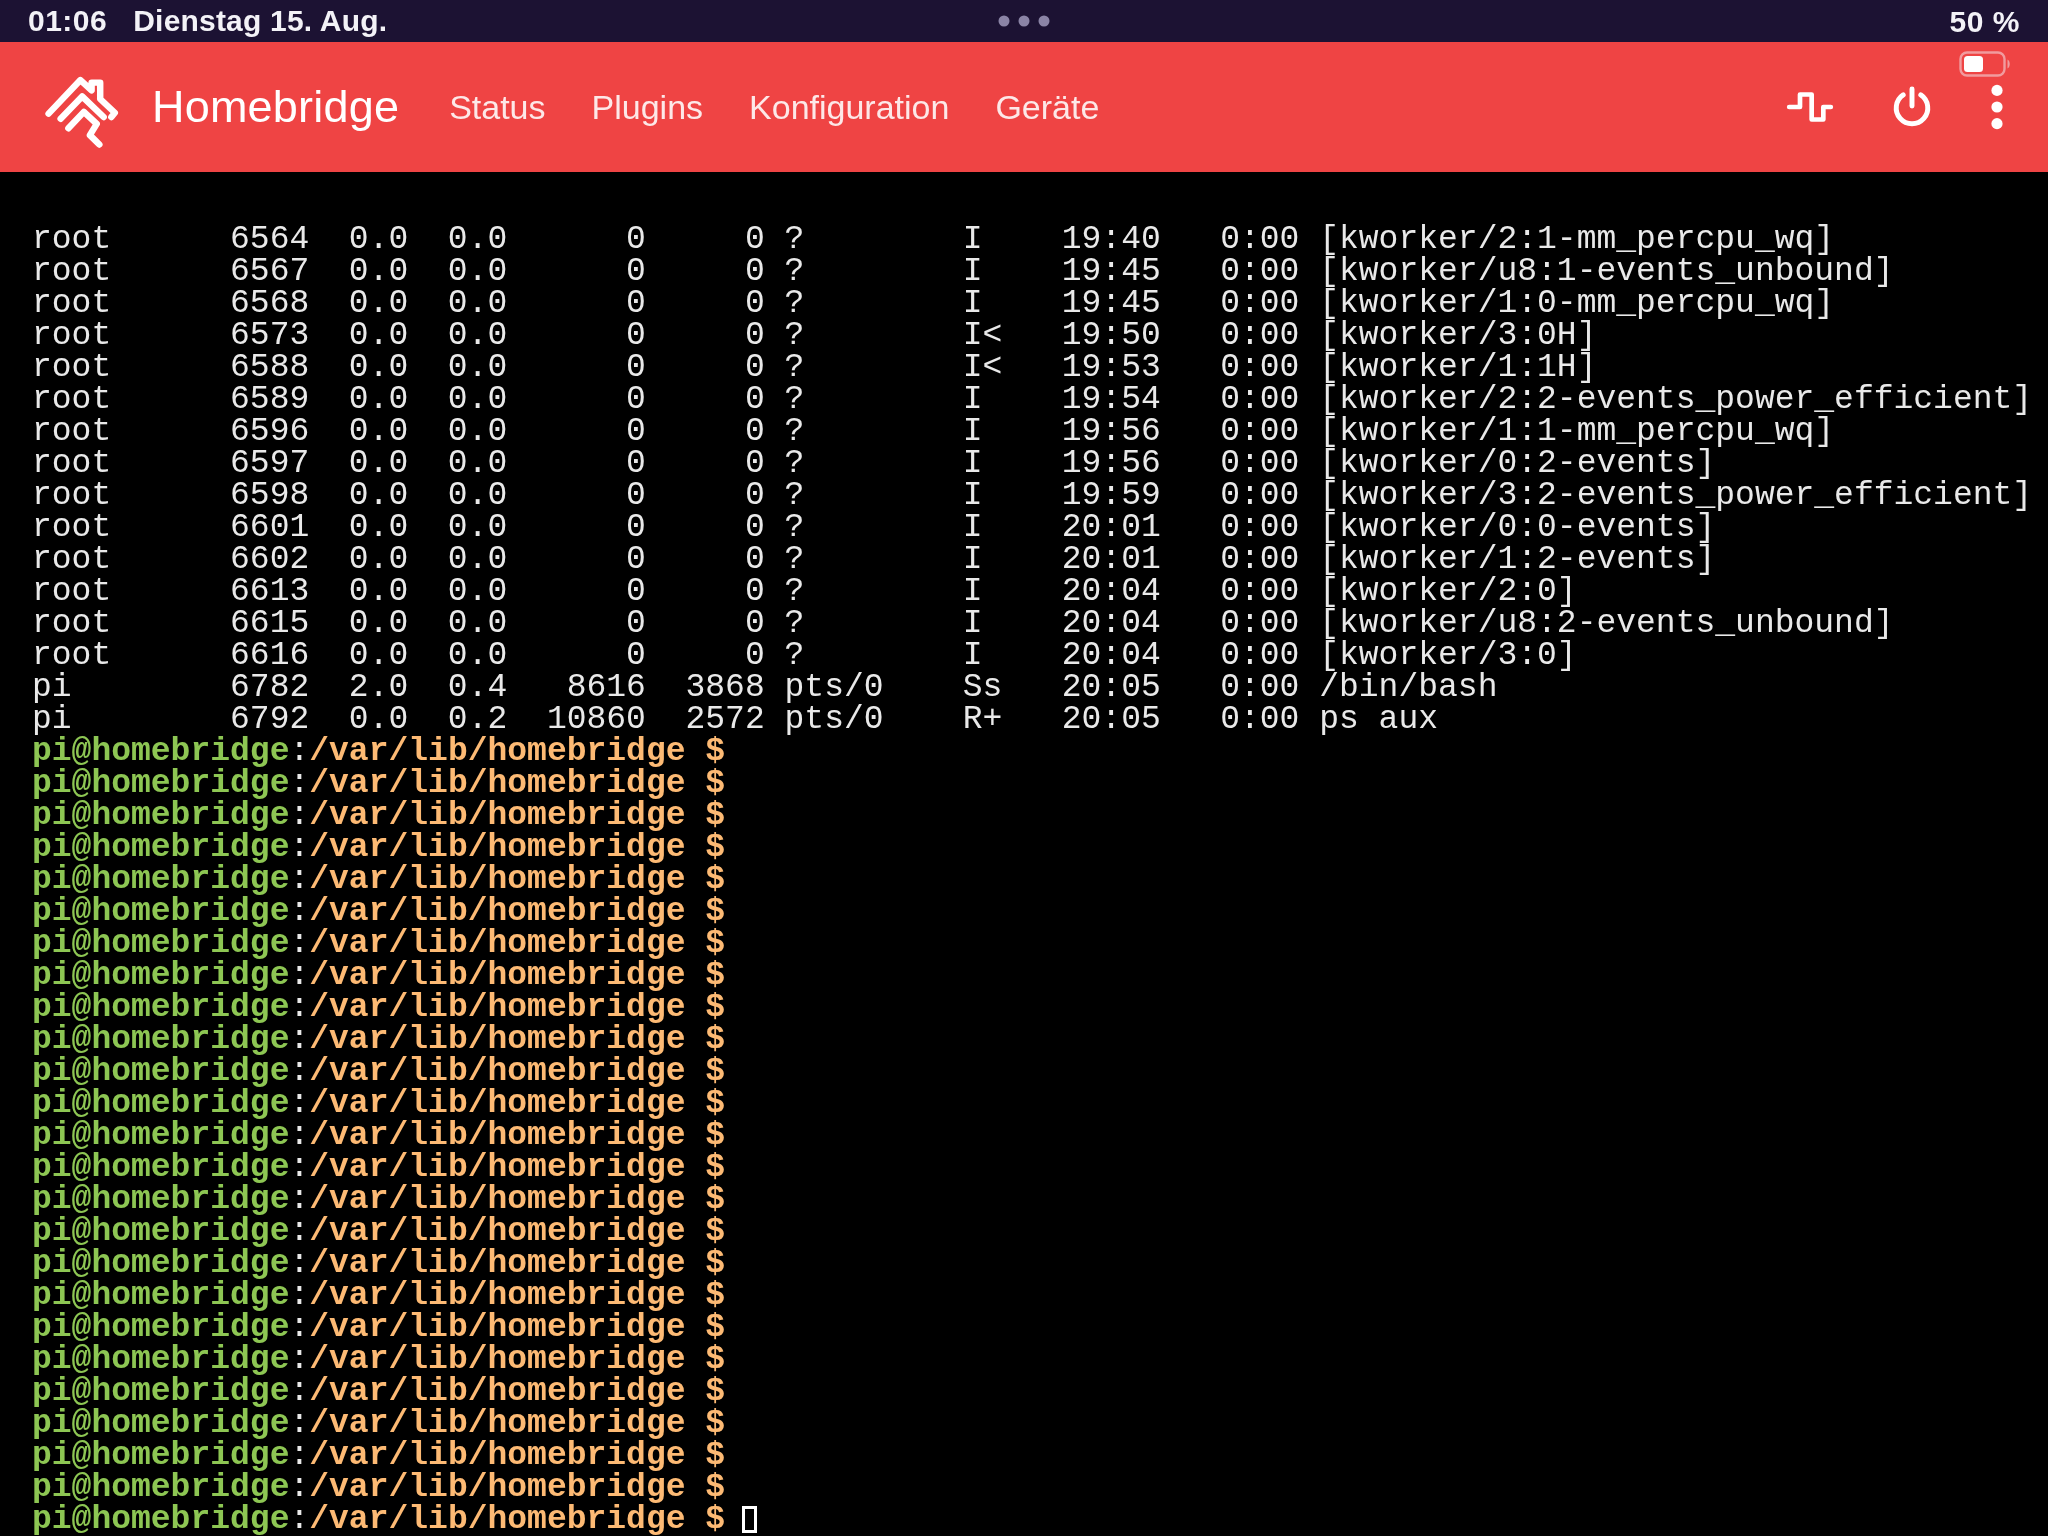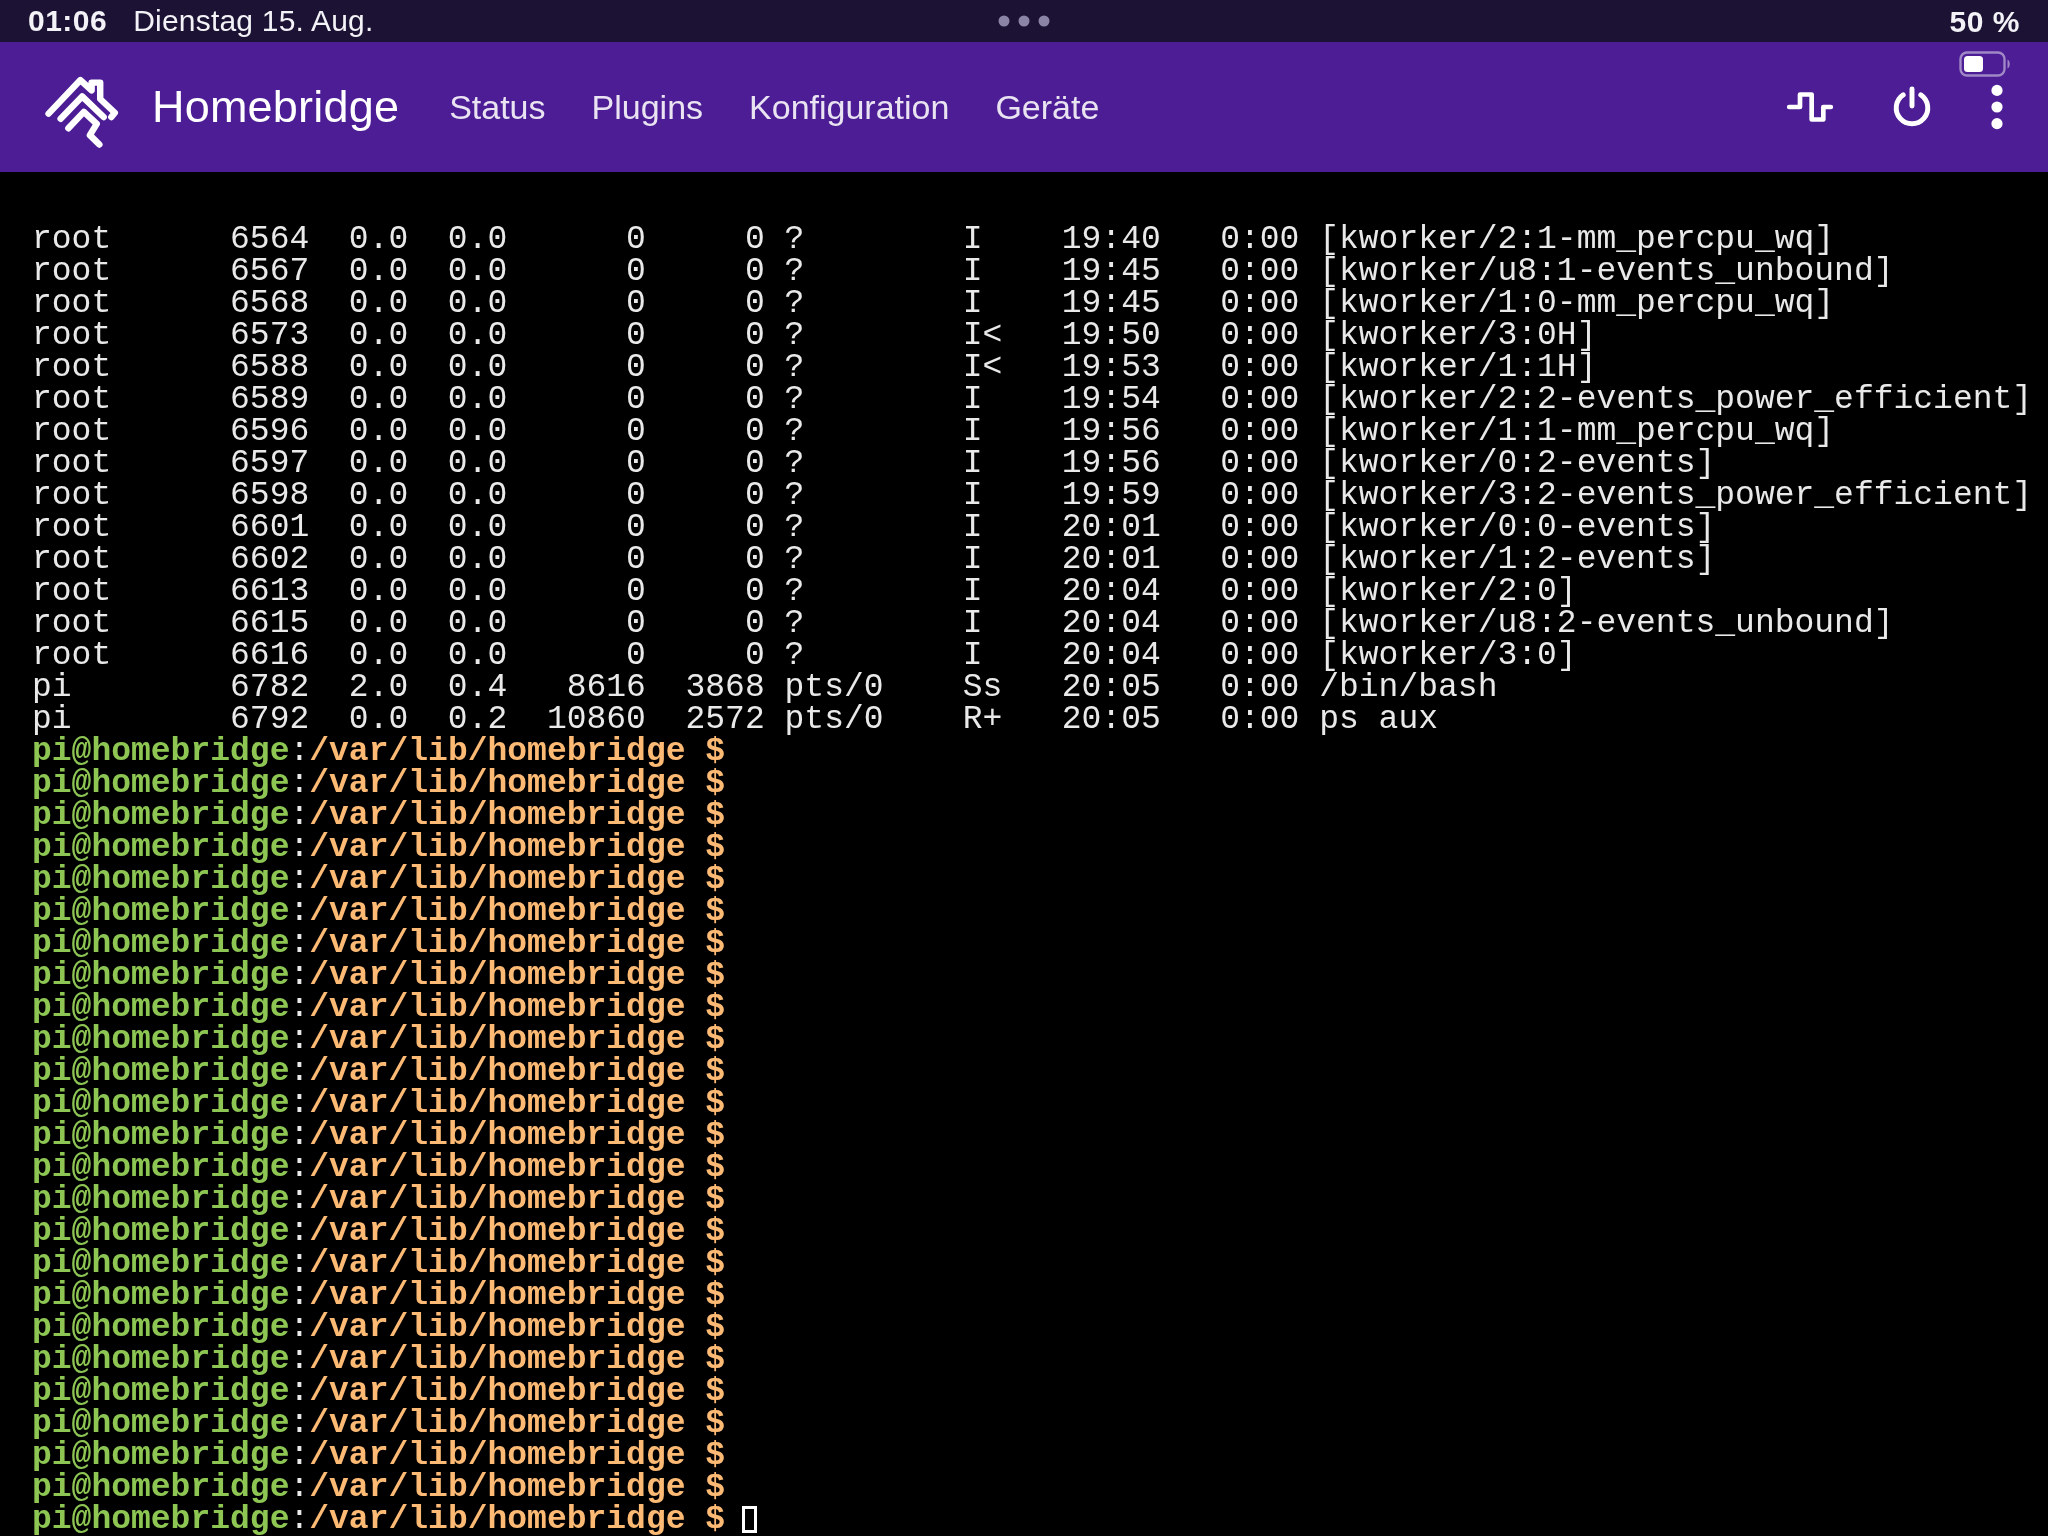--- a/index.html
+++ b/index.html
@@ -16,34 +16,34 @@
     height:42px;
     background:#1c1233;
     color:#f3f2f7;
     display:flex;
     align-items:center;
     position:relative;
     padding:0 28px;
   }
   .sb-left { display:flex; align-items:baseline; gap:26px; }
   .sb-time { font-size:30px; font-weight:700; letter-spacing:.5px; }
-  .sb-date { font-size:30px; font-weight:400; letter-spacing:.2px; }
+  .sb-date { font-size:30px; font-weight:700; letter-spacing:.2px; }
   .sb-center {
     position:absolute; left:50%; top:50%;
     transform:translate(-50%,-50%);
     display:flex; gap:9px;
   }
   .sb-center .dot { width:11px; height:11px; border-radius:50%; background:#8b84a6; }
   .sb-right { margin-left:auto; display:flex; align-items:center; gap:12px;flex-direction:column; }
   .sb-batt-label { font-size:30px; font-weight:700; letter-spacing:.5px; }
 
   
   .app-header {
     height:130px;
-    background:#4c1d95;
+    background:#ef4444;
     display:flex;
     align-items:center;
     padding:0 44px 0 40px;
   }
   .brand { display:flex; align-items:center; gap:26px; }
   .brand-title { color:#fff; font-size:45px; font-weight:500; letter-spacing:.2px; }
   .main-nav { display:flex; gap:46px; margin-left:50px; }
   .main-nav a {
     color:rgba(255,255,255,.88);
     font-size:34px; font-weight:400;

